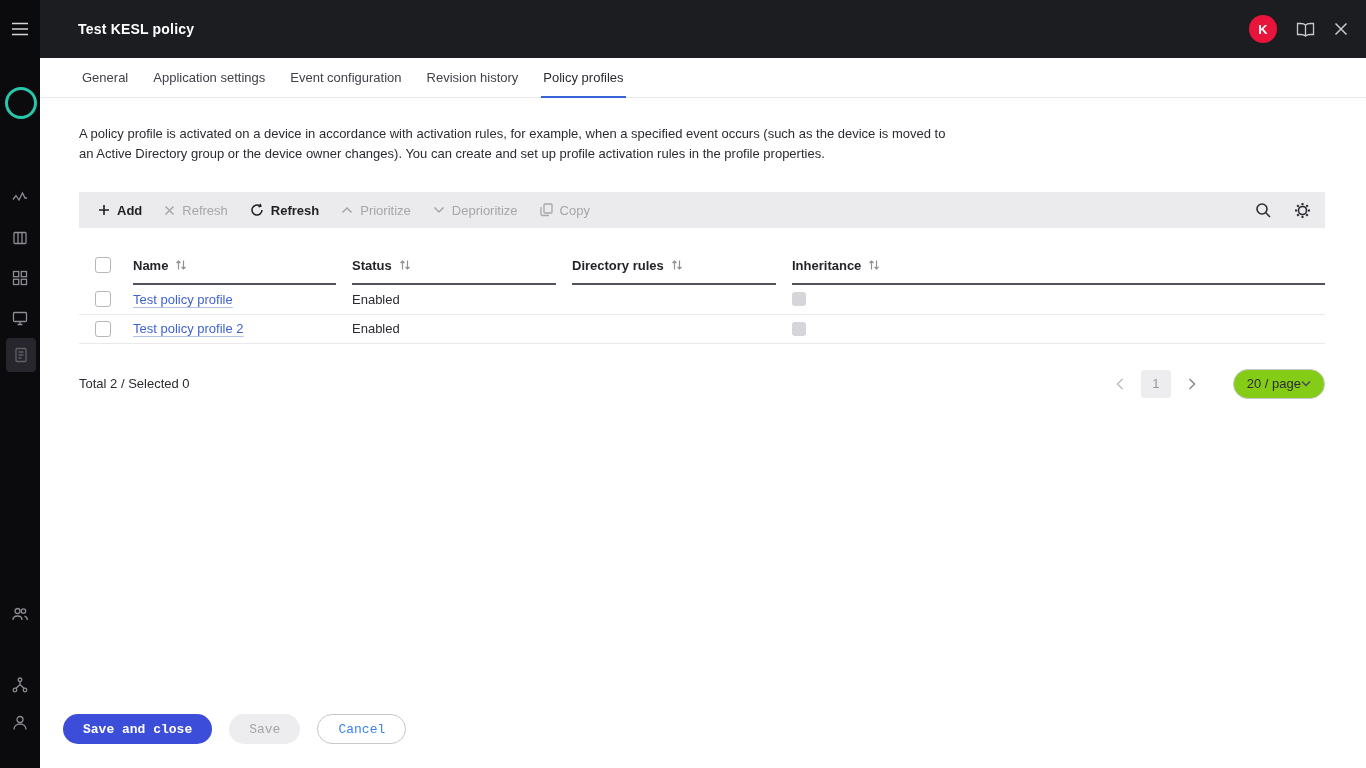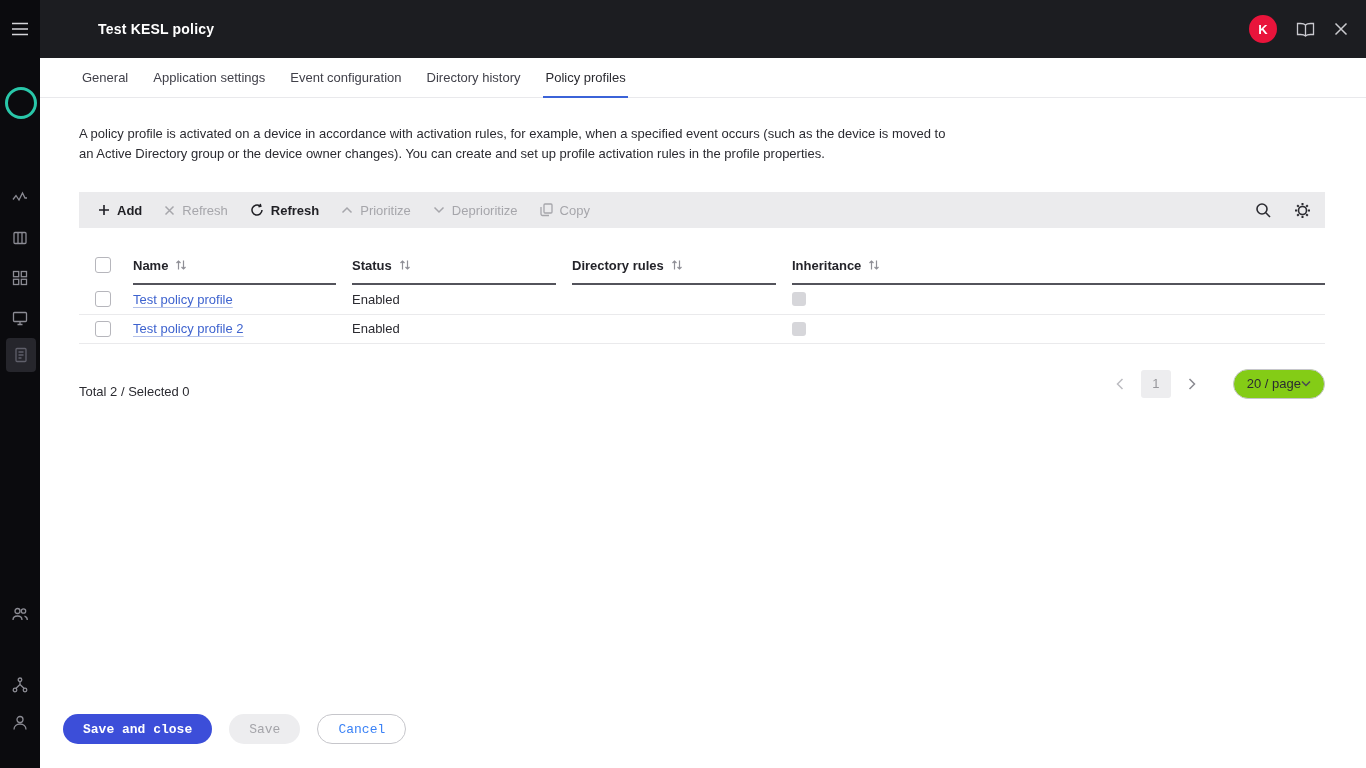--- a/index.html
+++ b/index.html
@@ -15,21 +15,21 @@
   .sidebar { width:40px; flex-shrink:0; background:#0b0b0e; position:relative; overflow:hidden; }
   .side-icon { position:absolute; left:12px; width:16px; height:16px; color:#8c8c94; cursor:pointer; }
   .hamburger { position:absolute; top:22px; left:11px; cursor:pointer; }
   .logo-ring { position:absolute; top:87px; left:5px; width:32px; height:32px; border:3px solid #29c7a9; border-radius:50%; }
   .active-block { position:absolute; top:338px; left:6px; width:30px; height:34px; background:#26262c; border-radius:4px;
     display:flex; align-items:center; justify-content:center; color:#5f5f6a; cursor:pointer; }
 
   
   .panel { flex:1; display:flex; flex-direction:column; background:#ffffff; min-width:0; }
 
-  .titlebar { height:58px; flex-shrink:0; background:#1c1d21; display:flex; align-items:center; padding:0 18px 0 58px;gap:12px; }
+  .titlebar { height:58px; flex-shrink:0; background:#1c1d21; display:flex; align-items:center; padding:0 18px 0 38px;gap:12px; }
   .titlebar h1 { margin:0; font-size:14px; font-weight:bold; color:#ffffff; letter-spacing:.2px; }
   .titlebar-right { margin-left:auto; display:flex; align-items:center; gap:19px; }
   .avatar { width:28px; height:28px; border-radius:50%; background:#e9143b; color:#fff; display:flex; align-items:center;
     justify-content:center; font-weight:bold; font-size:13px; cursor:pointer; }
   .tb-icon { display:flex; cursor:pointer; }
 
   
   .tabs { height:40px; flex-shrink:0; display:flex; gap:21px; padding:0 0 0 40px; border-bottom:1px solid #e9e9ec; background:#fff; }
   .tab { display:flex; align-items:center; padding:0 2px; font-size:13px; color:#41414a; cursor:pointer;
     border-bottom:2px solid transparent; margin-bottom:-1px; white-space:nowrap; }
@@ -54,21 +54,21 @@
   .th-inner.last { margin-right:0; }
   .th-cb { padding:9px 0 12px 16px; }
   tbody td { height:29px; border-bottom:1px solid #eaeaec; color:#2b2b31; }
   td.cb { padding-left:16px; }
   a.profile-link { color:#3e63cf; text-decoration:underline; text-decoration-color:#b3c1e9; text-underline-offset:3px; }
   input.cbx { appearance:none; -webkit-appearance:none; width:16px; height:16px; margin:0; border:1px solid #b6b6bc;
     border-radius:3px; background:#fff; cursor:pointer; display:block; }
   .inh-checkbox { width:14px; height:14px; background:#d6d6da; border-radius:3px; }
 
   
-  .table-footer { display:flex; align-items:flex-end; margin-top:25px; }
+  .table-footer { display:flex; align-items:center; margin-top:25px; }
   .total { font-size:13px; color:#2b2b31; }
   .pager { margin-left:auto; display:flex; align-items:center; }
   .pg-arrow { display:flex; cursor:pointer; }
   .pg-prev { color:#bcbcc1; margin-right:17px; }
   .pg-next { color:#8a8a91; margin-left:17px; }
   .pg-current { width:30px; height:28px; background:#ededef; color:#97979c; border-radius:3px;
     display:flex; align-items:center; justify-content:center; cursor:default; }
   .page-size { margin-left:37px; height:30px; background:#84cc16; border:1px solid #c6c6cb; border-radius:15px;
     padding:0 13px; display:flex; align-items:center; cursor:pointer; color:#2b2b31; }
   .page-size .chev { display:flex; color:#4a4a52; }
@@ -166,21 +166,21 @@
               <path d="M1.5 1.5l11 11M12.5 1.5l-11 11"></path>
             </svg>
         </span>
       </div>
     </header>
 
     <nav class="tabs">
       <div class="tab">General</div>
       <div class="tab">Application settings</div>
       <div class="tab">Event configuration</div>
-      <div class="tab">Directory history</div>
+      <div class="tab">Revision history</div>
       <div class="tab active">Policy profiles</div>
     </nav>
 
     <section class="content">
 
       <p class="description">A policy profile is activated on a device in accordance with activation rules, for example, when a specified event occurs (such as the device is moved to an Active Directory group or the device owner changes). You can create and set up profile activation rules in the profile properties.</p>
 
       <div class="toolbar">
         <button class="tbtn">
           <span class="ticon">

